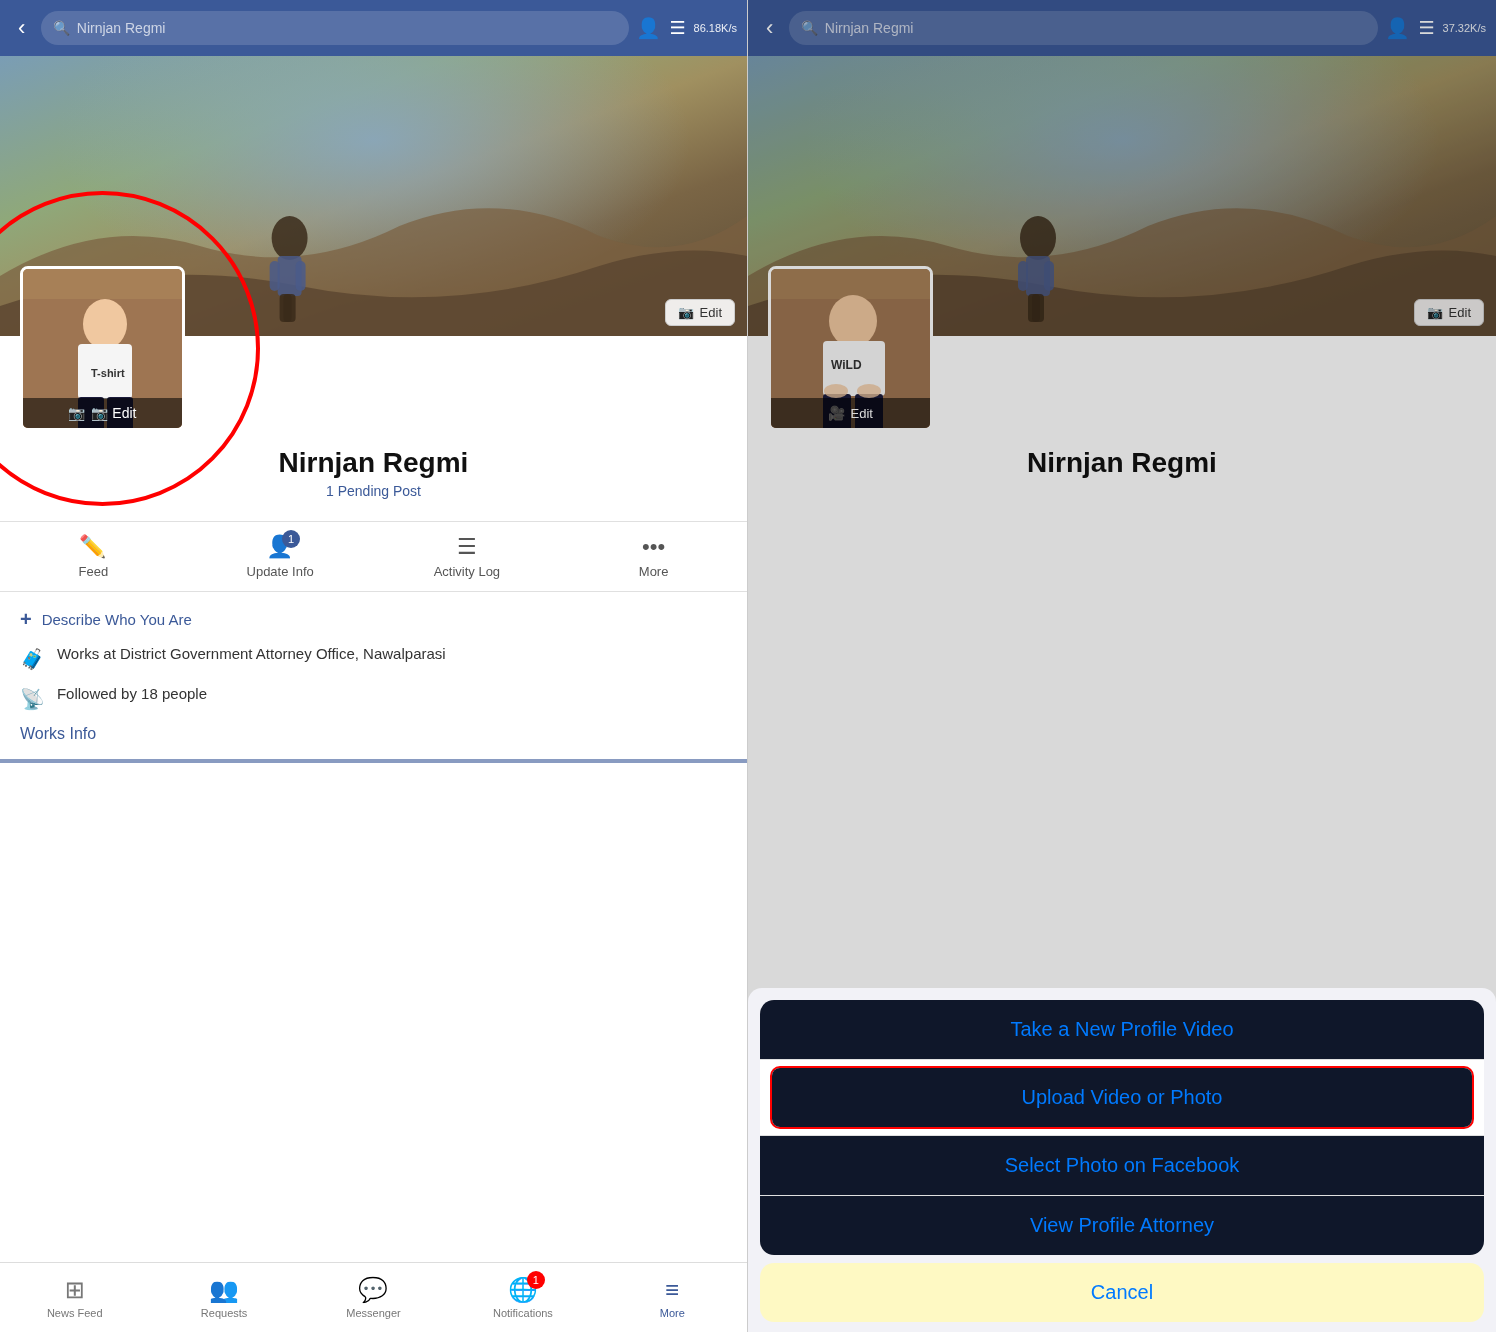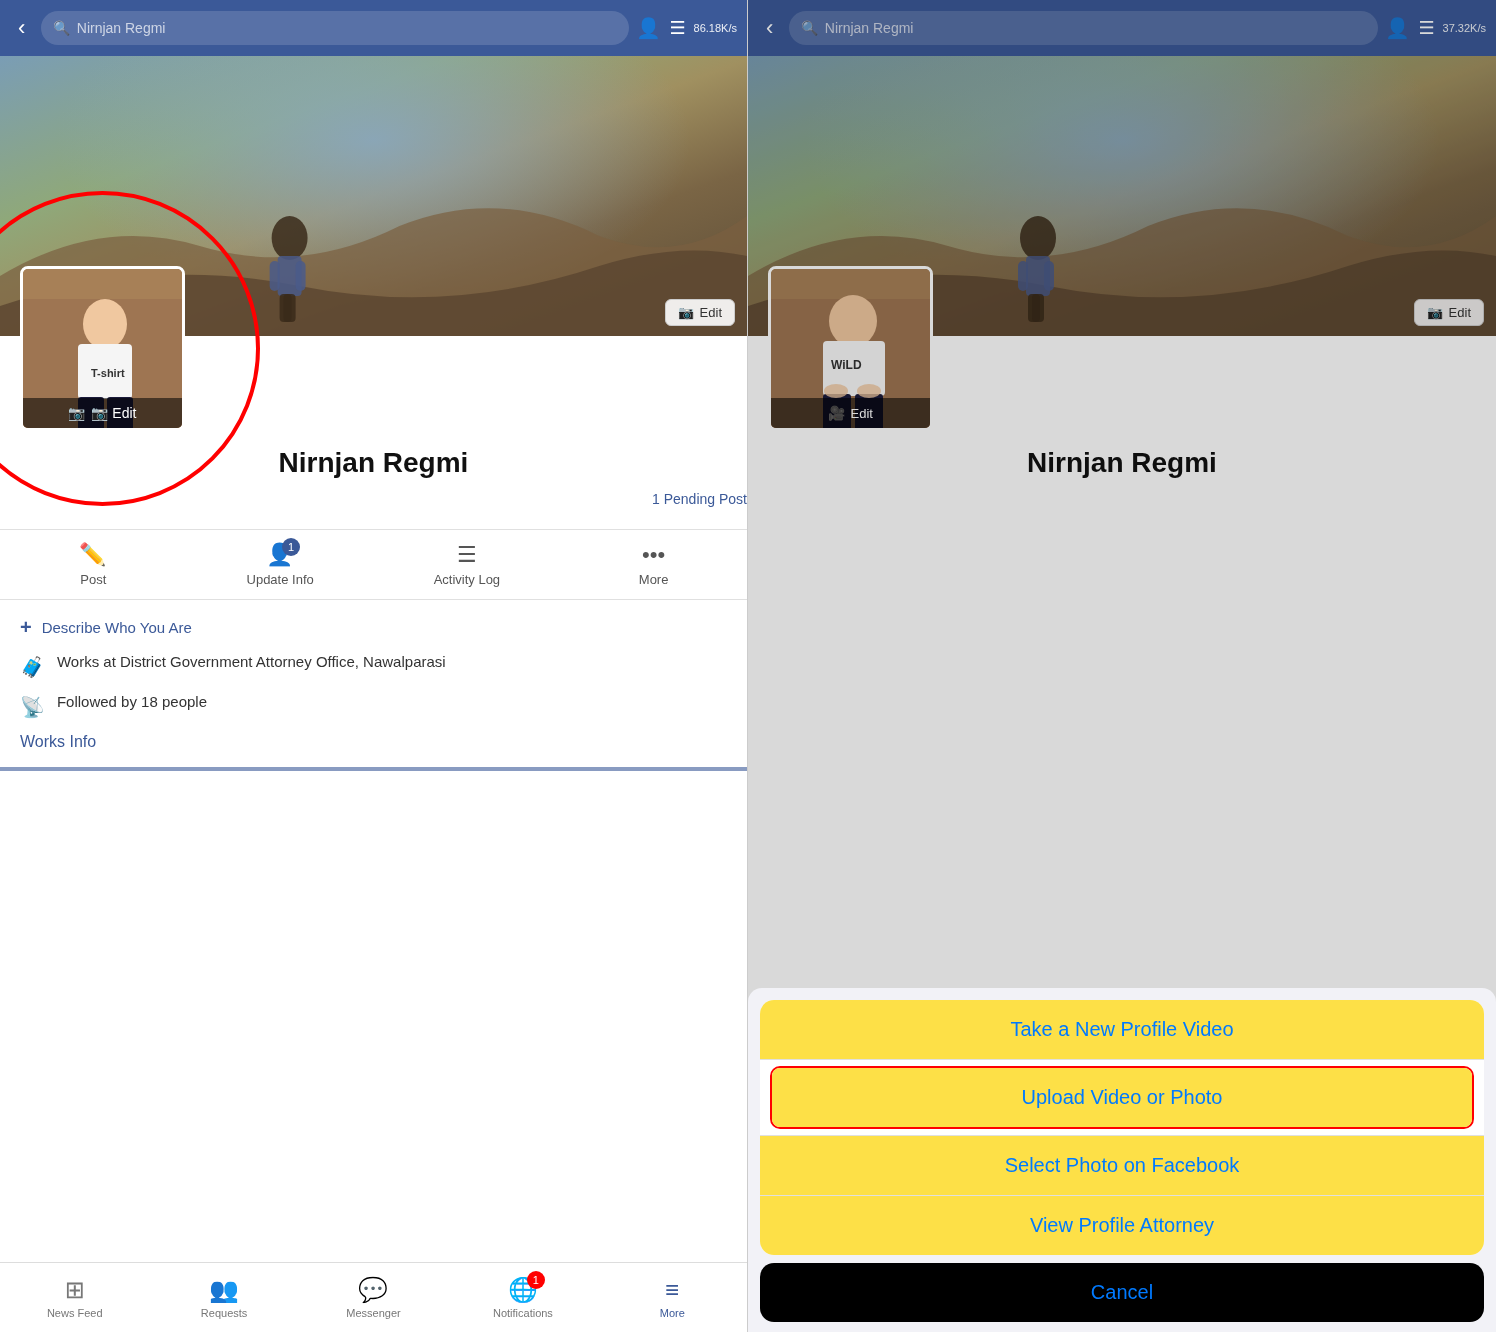--- a/index.html
+++ b/index.html
@@ -154,24 +154,24 @@
     }
     .profile-name {
       text-align: center;
       font-size: 28px;
       font-weight: 600;
       color: #111;
       margin-top: 12px;
       padding: 0 20px;
     }
     .pending-post {
-      text-align: right;
+      text-align: center;
       color: #3b5998;
       font-size: 14px;
-      margin-top: 12px;
+      margin-top: 4px;
     }
 
     
     .action-row {
       display: flex;
       border-top: 1px solid #e0e0e0;
       border-bottom: 1px solid #e0e0e0;
       margin-top: 12px;
       background: #fff;
     }
@@ -327,29 +327,29 @@
       border-radius: 14px;
       margin: 12px 12px 0 12px;
       overflow: hidden;
     }
     .action-sheet-item {
       padding: 18px 20px;
       text-align: center;
       font-size: 20px;
       color: #007aff;
       cursor: pointer;
-      background: #fde047;
+      background: #0f172a;
     }
     .action-sheet-divider {
       height: 1px;
       background: #e0e0e0;
       margin: 0 0;
     }
     .action-sheet-cancel {
-      background: #000000;
+      background: #fef9c3;
       border-radius: 14px;
       margin: 8px 12px 10px 12px;
       padding: 18px 20px;
       text-align: center;
       font-size: 20px;
       color: #007aff;
       cursor: pointer;
       font-weight: 500;
     }
 
@@ -428,21 +428,21 @@
       </div>
     </div>
 
     <div class="profile-name">Nirnjan Regmi</div>
     <div class="pending-post">1 Pending Post</div>
   </div>
 
   <div class="action-row">
     <div class="action-item">
       <span class="action-icon">✏️</span>
-      <span>Post</span>
+      <span>Feed</span>
     </div>
     <div class="action-item" style="position:relative;">
       <span class="action-icon">👤</span>
       <div class="badge-circle">1</div>
       <span>Update Info</span>
     </div>
     <div class="action-item">
       <span class="action-icon">☰</span>
       <span>Activity Log</span>
     </div>

